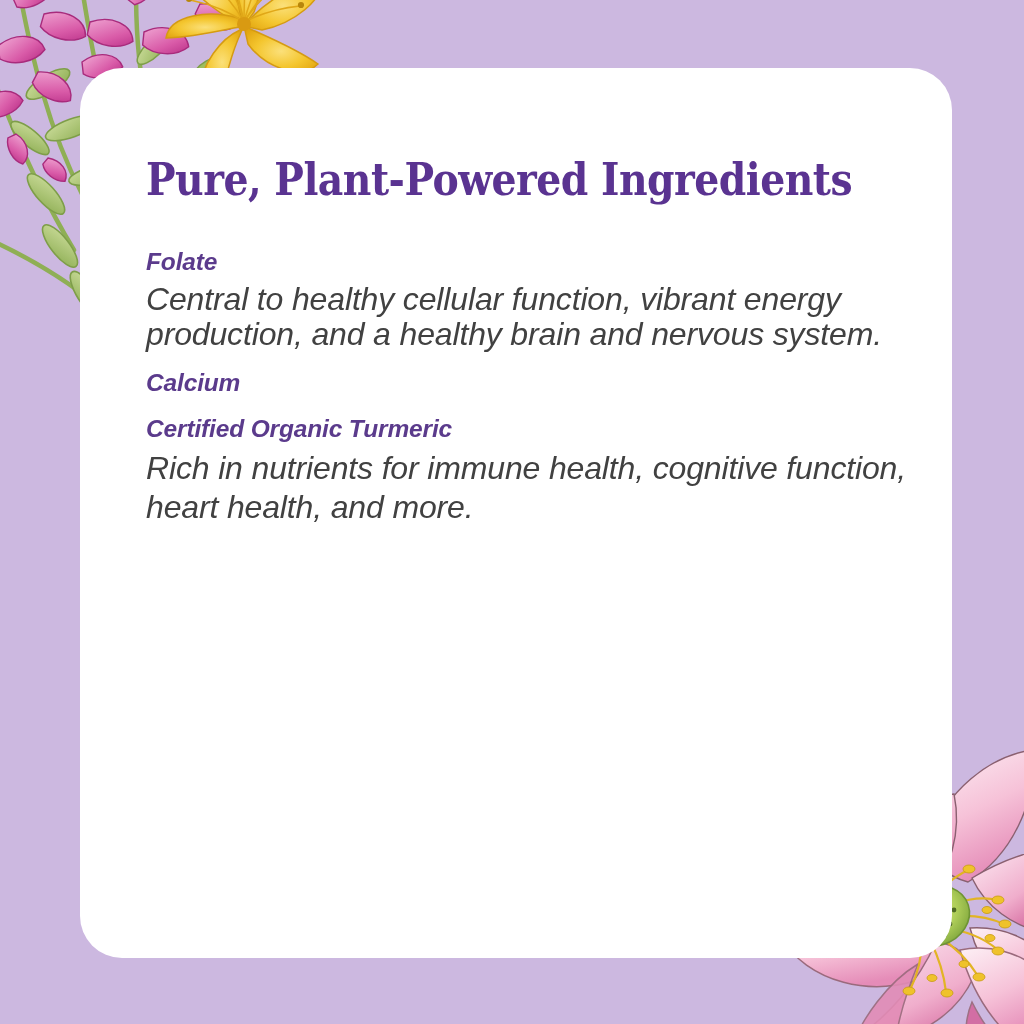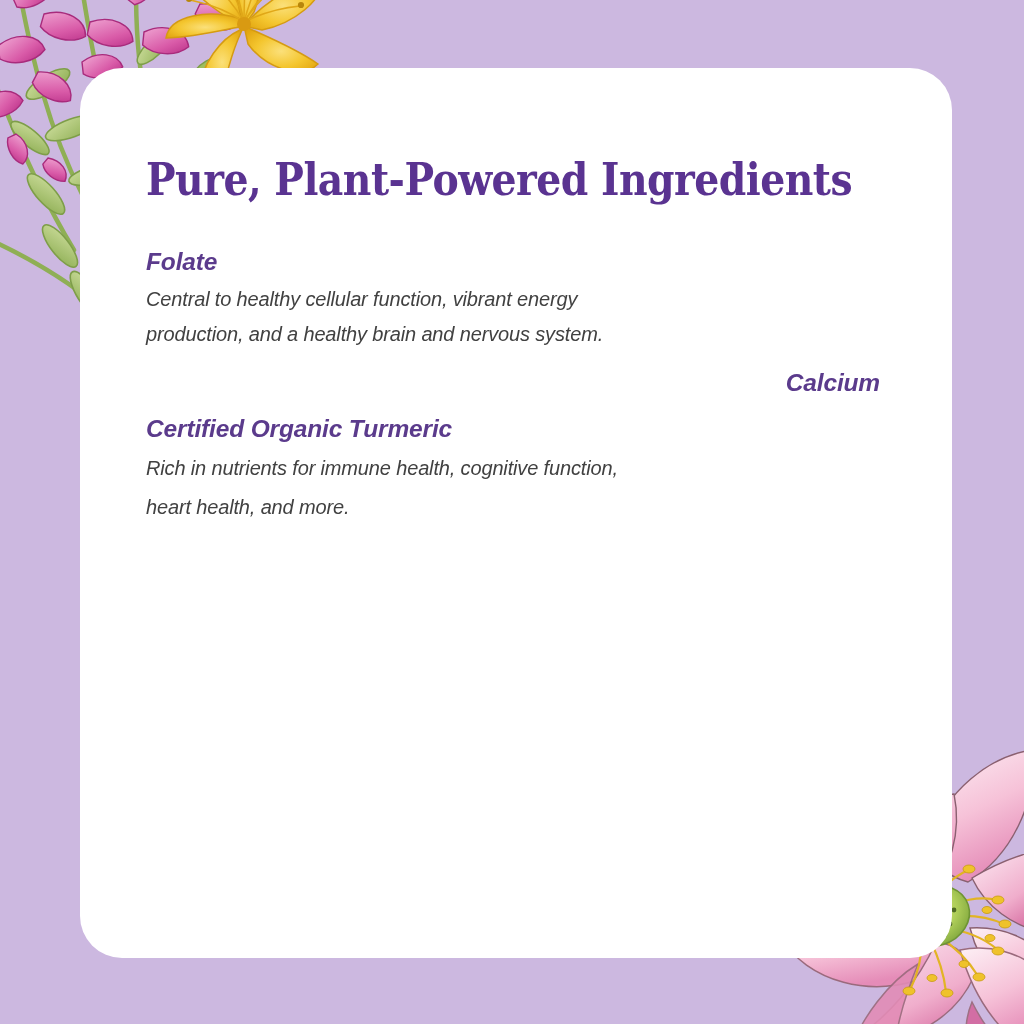--- a/index.html
+++ b/index.html
@@ -28,21 +28,21 @@
   #ingredient-card {
     position:absolute;
     left:80px; top:68px;
     width:872px; height:890px;
     background:#FFFFFF;
     border-radius:42px;
     z-index:5;
   }
 
   #card-inner {
-    padding:88px 72px 0 66px;
+    padding:88px 32px 0 66px;
   }
 
   #page-title {
     color:#5A3391;
     font-family:"DejaVu Serif", "Liberation Serif", serif;
     font-weight:700;
     font-size:45px;
     letter-spacing:-0.6px;
     transform:scaleX(0.875);
     transform-origin:left center;
@@ -59,30 +59,30 @@
     color:#5B3B8C;
     font-weight:700;
     font-size:24.5px;
     letter-spacing:-0.15px;
     line-height:1.22;
     margin-bottom:5px;
   }
 
   .ingredient-desc {
     color:#414141;
-    font-size:20px;
+    font-size:32px;
     font-weight:400;
     letter-spacing:-0.15px;
     line-height:35px;
     white-space:pre-line;
   }
 
   
   .ingredient-item[data-leading="loose"] .ingredient-desc { line-height:42px; }
-  .ingredient-item[data-leading="loose"] { margin-bottom:10px;text-align:right; }
+  .ingredient-item[data-leading="loose"] { margin-bottom:10px; }
   .ingredient-item[data-leading="medium"] .ingredient-desc { line-height:39px; }
 
   .ingredient-item[data-gap="wide"] { margin-top:10px; }
 
   
   .decor svg { display:block; width:100%; height:100%; }
 </style>
 </head>
 <body>
 

